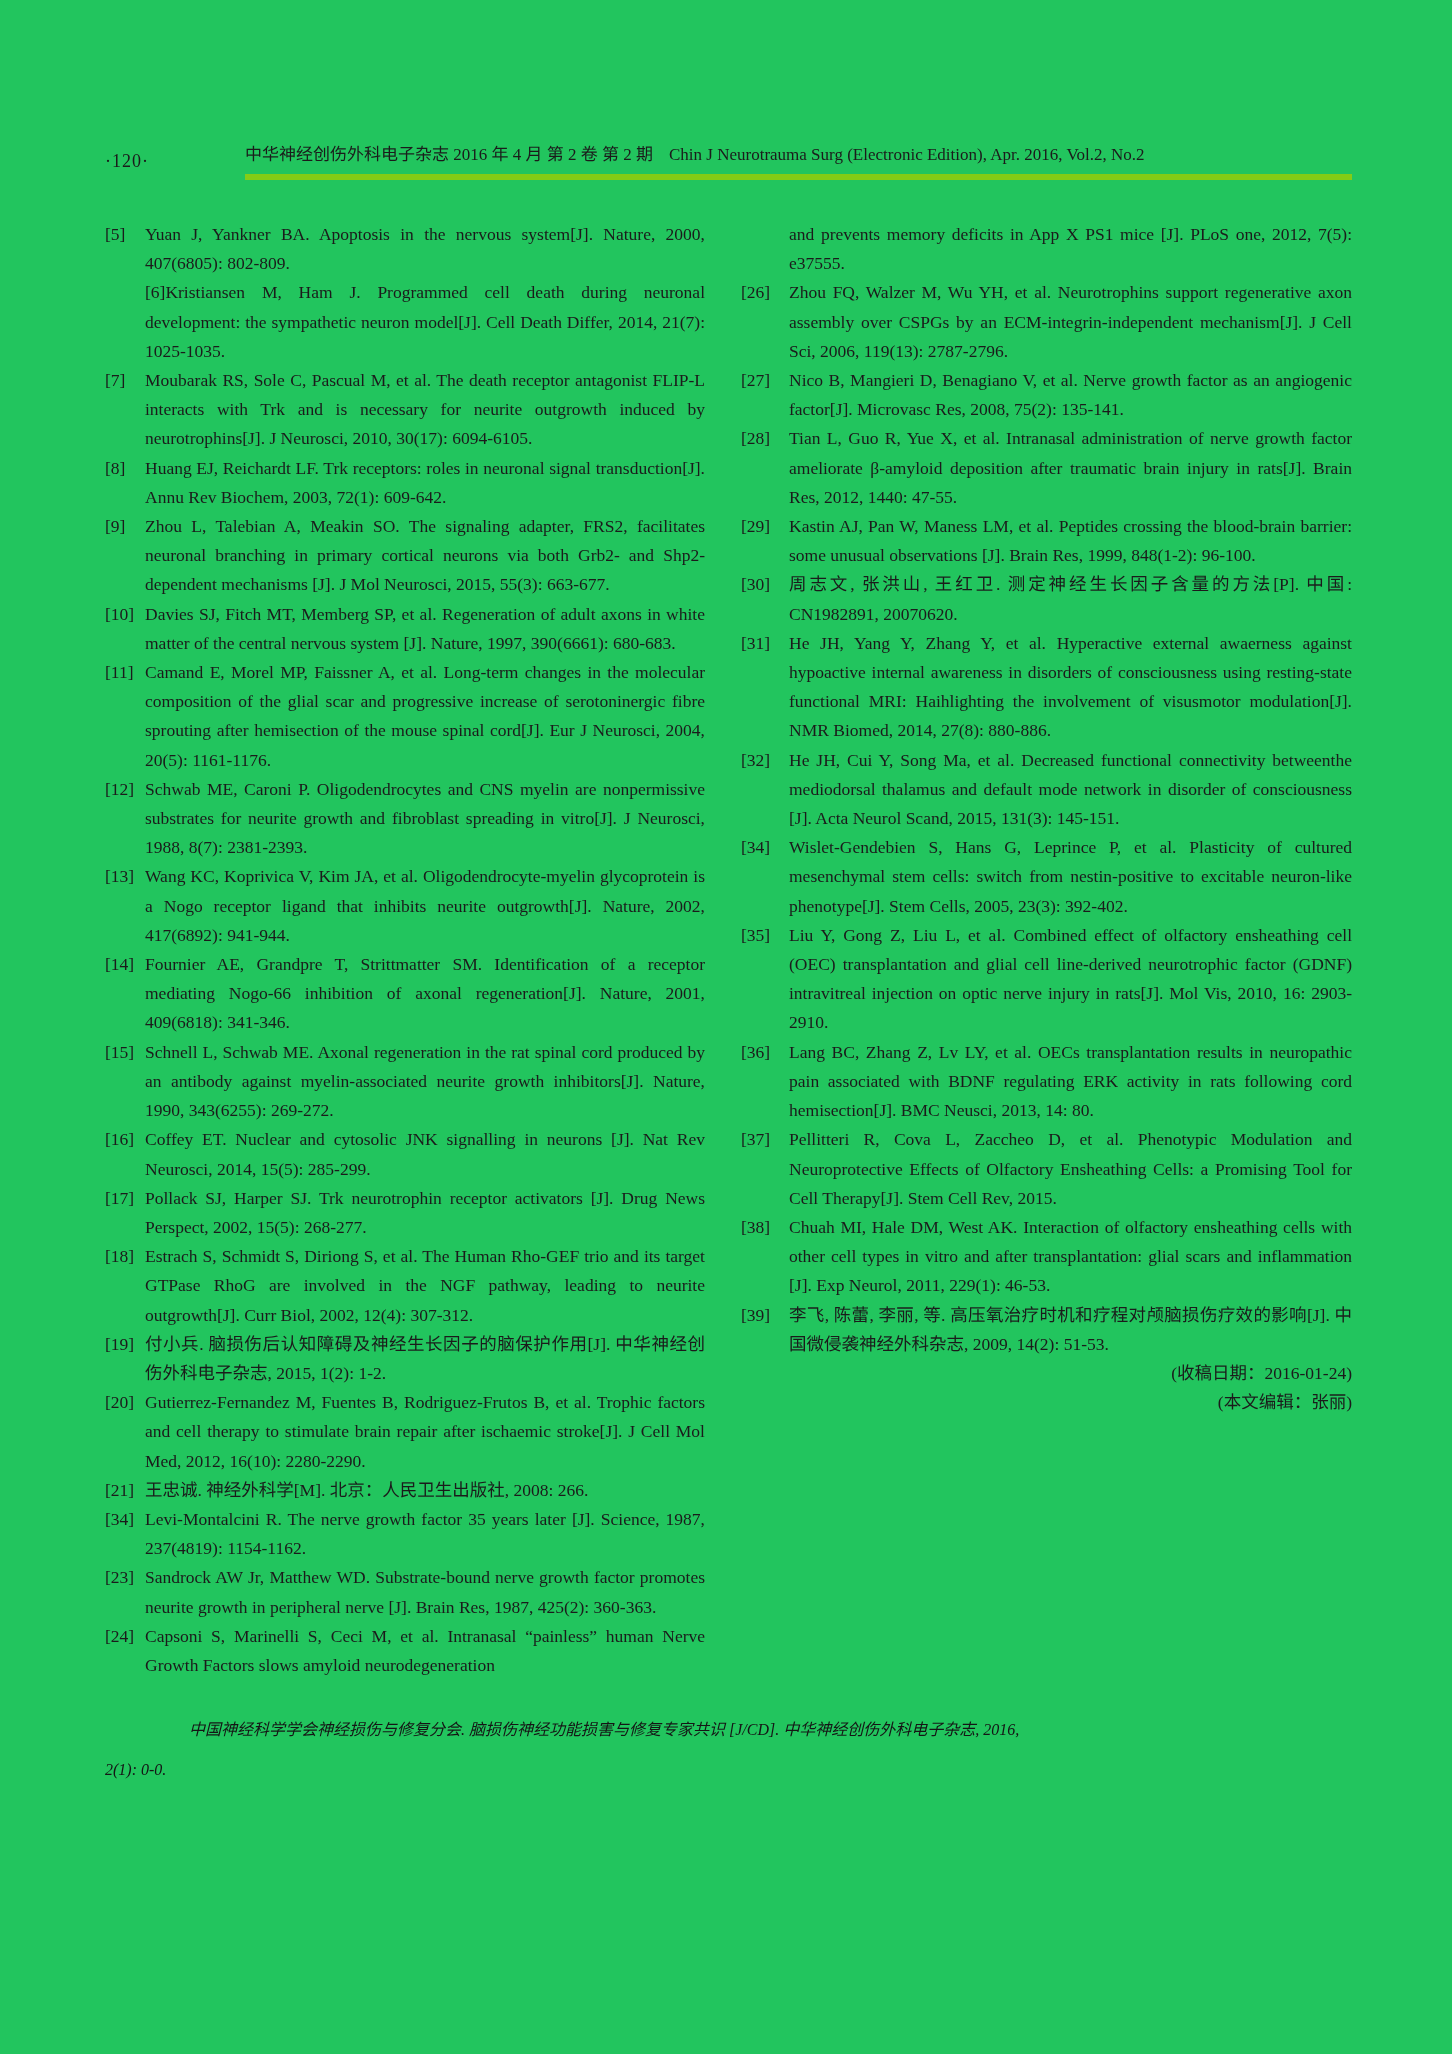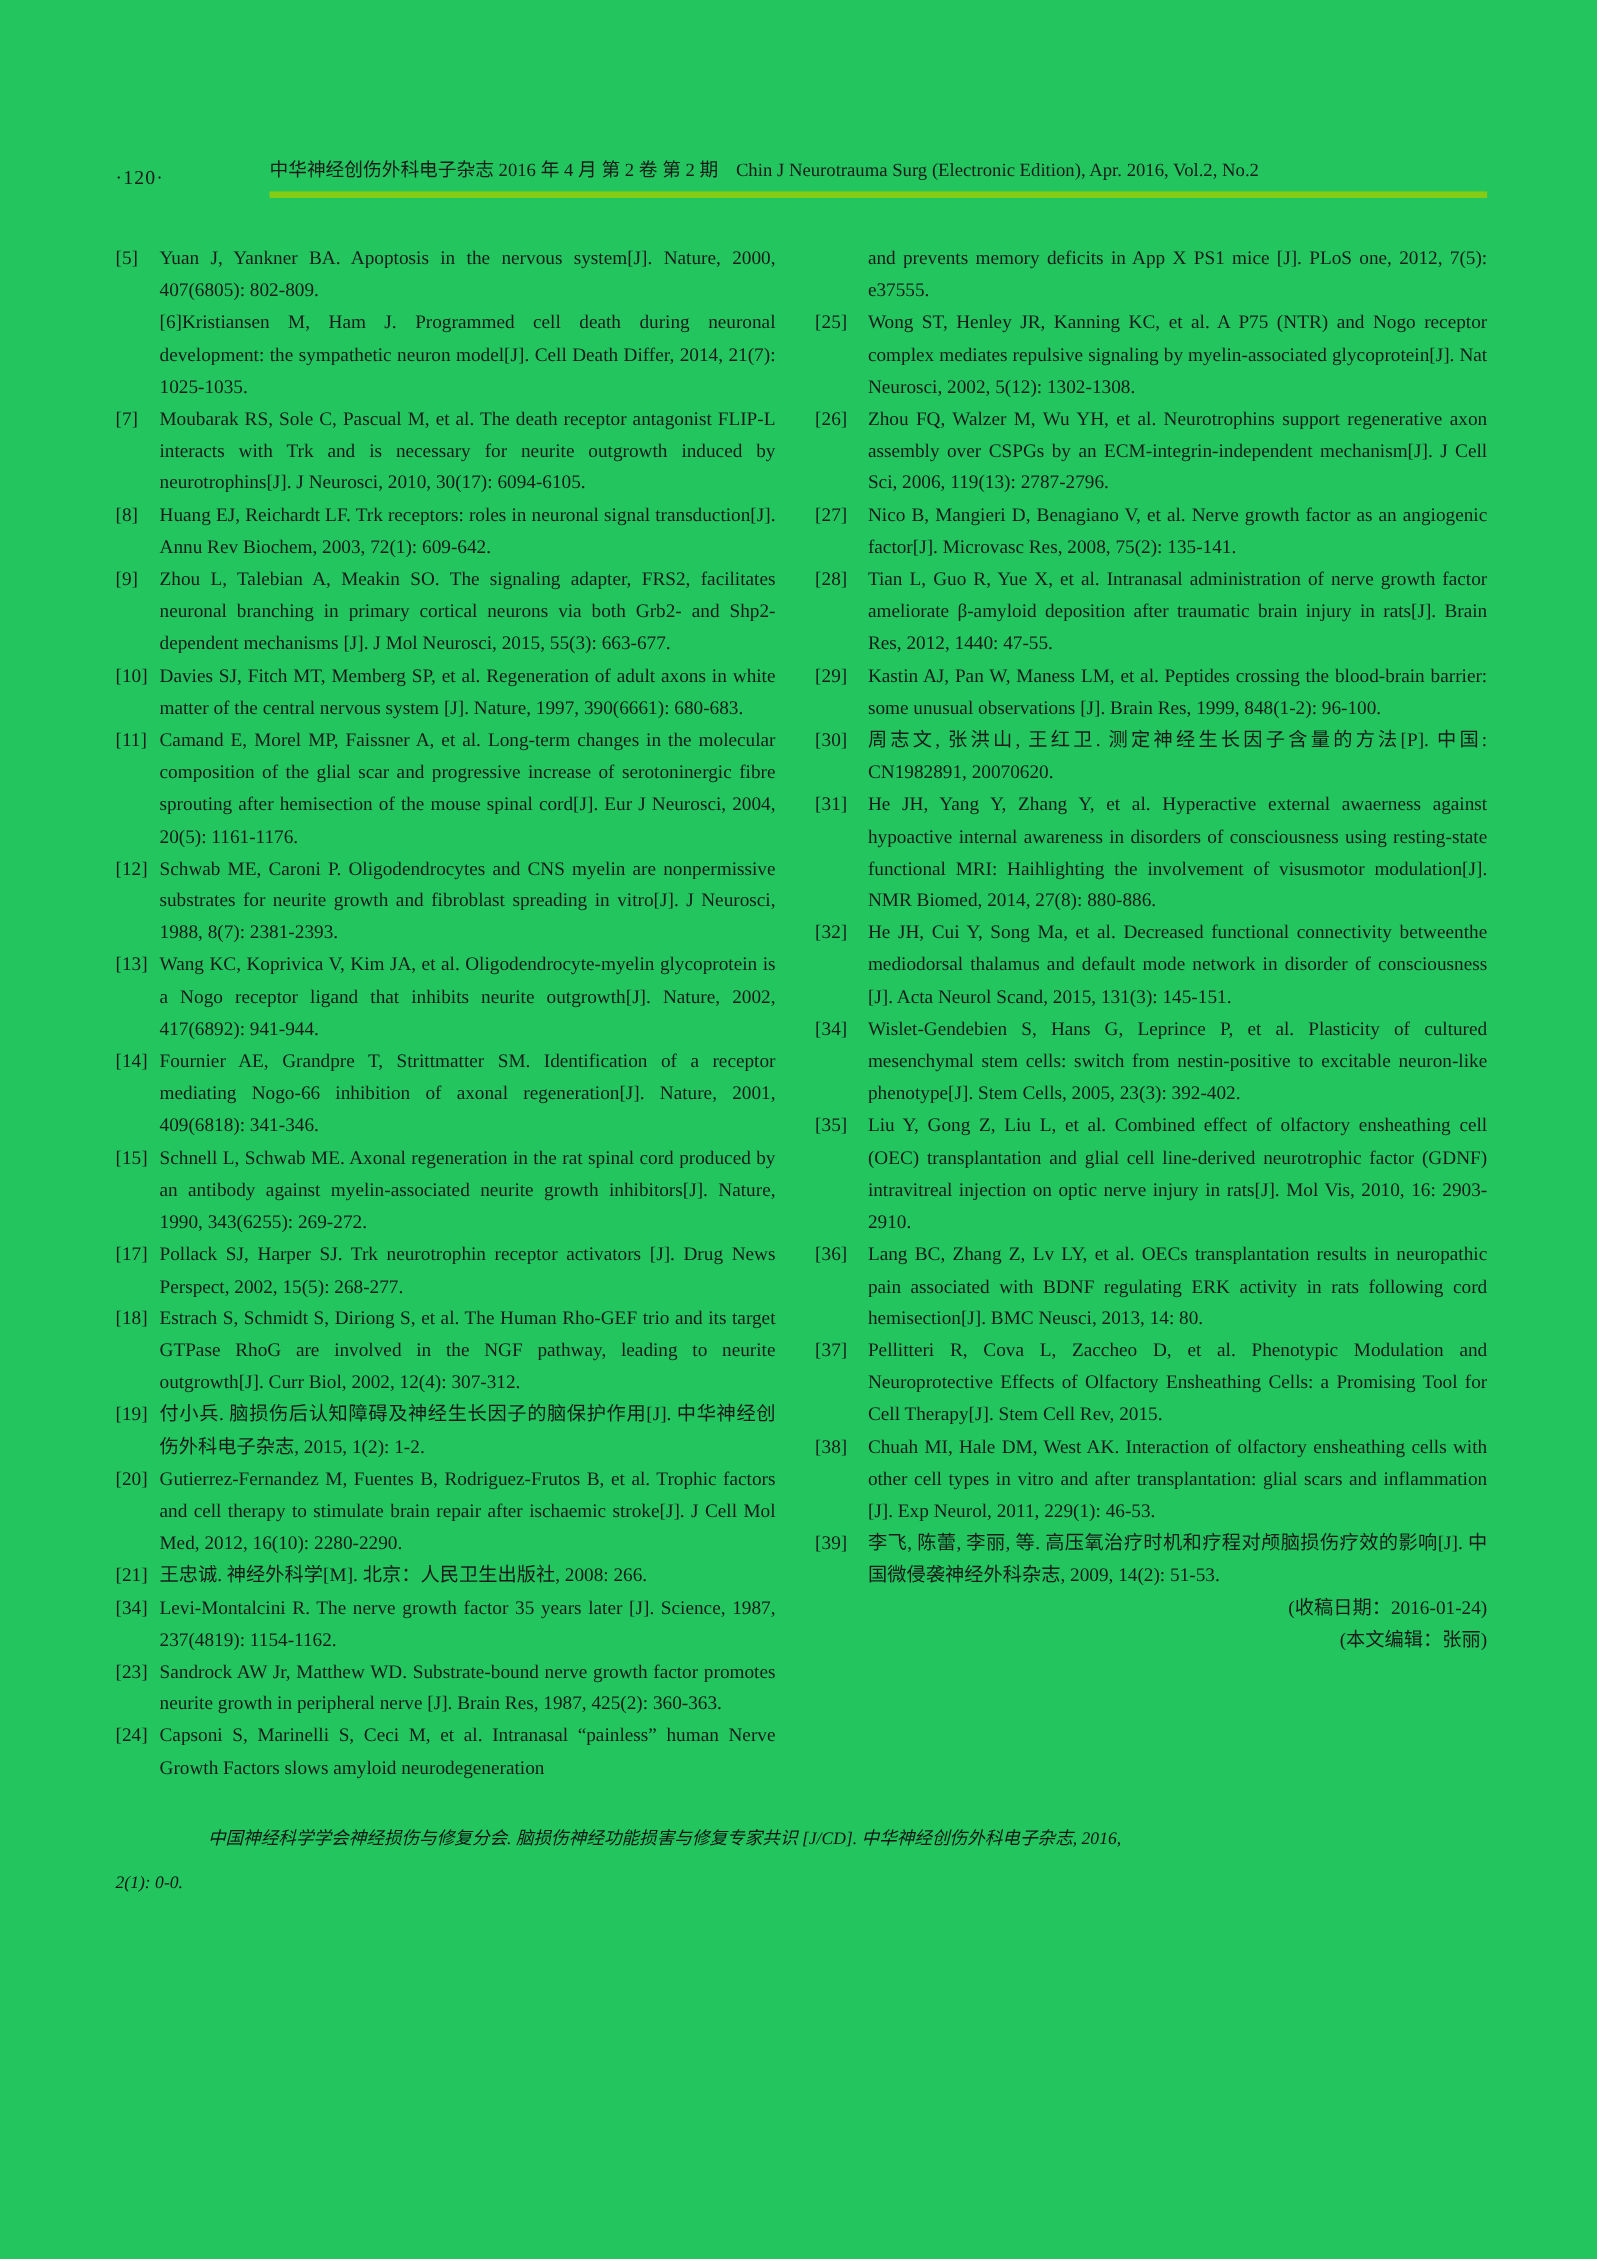--- a/index.html
+++ b/index.html
@@ -101,20 +101,26 @@
             <div class="ref-para">Fournier AE, Grandpre T, Strittmatter SM. Identification of a receptor mediating Nogo-66 inhibition of axonal regeneration[J]. Nature, 2001, 409(6818): 341-346.</div>
           </div>
         </div>
         <div class="ref-item">
           <span class="ref-label">[15]</span>
           <div class="ref-body">
             <div class="ref-para">Schnell L, Schwab ME. Axonal regeneration in the rat spinal cord produced by an antibody against myelin-associated neurite growth inhibitors[J]. Nature, 1990, 343(6255): 269-272.</div>
           </div>
         </div>
         <div class="ref-item">
+          <span class="ref-label">[16]</span>
+          <div class="ref-body">
+            <div class="ref-para">Coffey ET. Nuclear and cytosolic JNK signalling in neurons [J]. Nat Rev Neurosci, 2014, 15(5): 285-299.</div>
+          </div>
+        </div>
+        <div class="ref-item">
           <span class="ref-label">[17]</span>
           <div class="ref-body">
             <div class="ref-para">Pollack SJ, Harper SJ. Trk neurotrophin receptor activators [J]. Drug News Perspect, 2002, 15(5): 268-277.</div>
           </div>
         </div>
         <div class="ref-item">
           <span class="ref-label">[18]</span>
           <div class="ref-body">
             <div class="ref-para">Estrach S, Schmidt S, Diriong S, et al. The Human Rho-GEF trio and its target GTPase RhoG are involved in the NGF pathway, leading to neurite outgrowth[J]. Curr Biol, 2002, 12(4): 307-312.</div>
           </div>
@@ -155,26 +161,20 @@
             <div class="ref-para">Capsoni S, Marinelli S, Ceci M, et al. Intranasal “painless” human Nerve Growth Factors slows amyloid neurodegeneration</div>
           </div>
         </div>
       </div>
     <div class="col col-right">
       <div>
           <div class="ref-item">
             <span class="ref-label"></span>
             <div class="ref-body">
               <div class="ref-para">and prevents memory deficits in App X PS1 mice [J]. PLoS one, 2012, 7(5): e37555.</div>
-            </div>
-          </div>
-          <div class="ref-item">
-            <span class="ref-label">[25]</span>
-            <div class="ref-body">
-              <div class="ref-para">Wong ST, Henley JR, Kanning KC, et al. A P75 (NTR) and Nogo receptor complex mediates repulsive signaling by myelin-associated glycoprotein[J]. Nat Neurosci, 2002, 5(12): 1302-1308.</div>
             </div>
           </div>
           <div class="ref-item">
             <span class="ref-label">[26]</span>
             <div class="ref-body">
               <div class="ref-para">Zhou FQ, Walzer M, Wu YH, et al. Neurotrophins support regenerative axon assembly over CSPGs by an ECM-integrin-independent mechanism[J]. J Cell Sci, 2006, 119(13): 2787-2796.</div>
             </div>
           </div>
           <div class="ref-item">
             <span class="ref-label">[27]</span>

